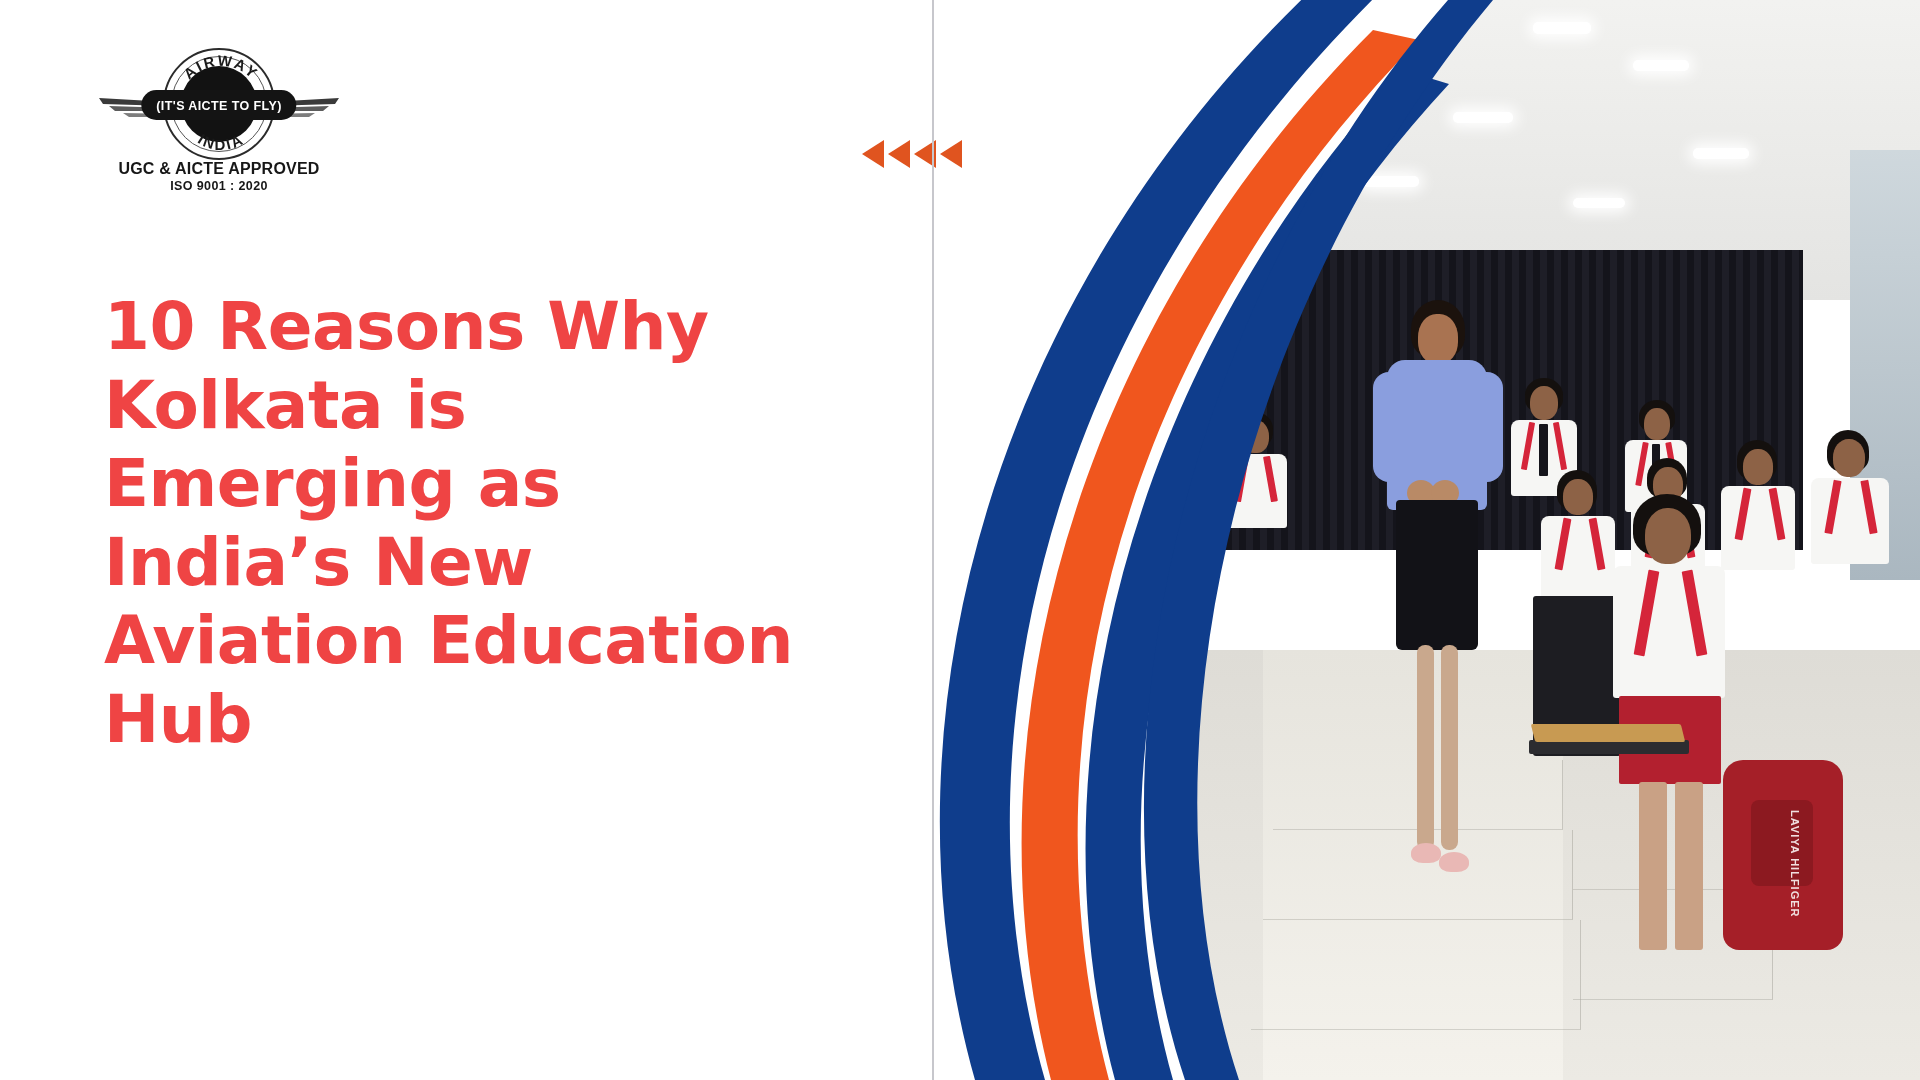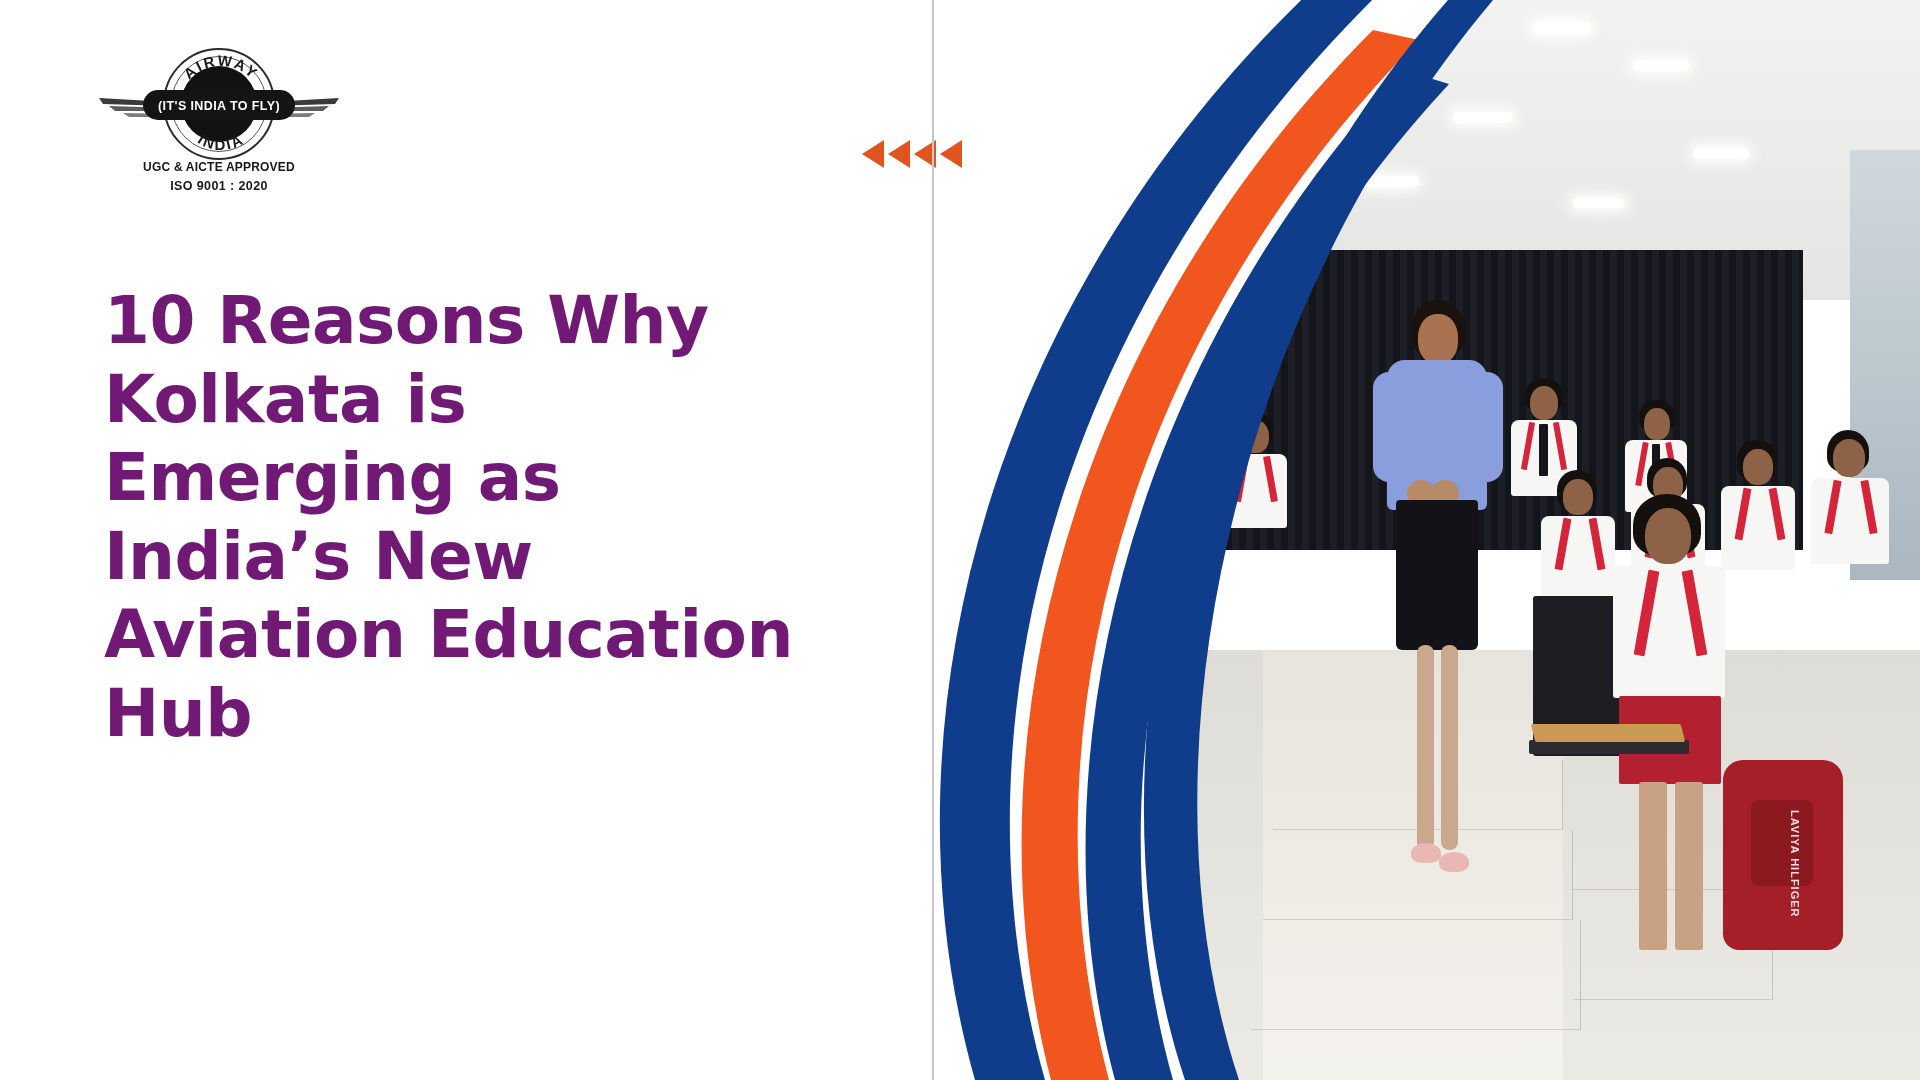--- a/index.html
+++ b/index.html
@@ -80,31 +80,31 @@
   .ribbon span {
     color:#ffffff; font-size:12.5px; font-weight:bold;
     letter-spacing:.4px;
     font-family:"Liberation Sans", sans-serif;
   }
   .logo-sub1, .logo-sub2 {
     position:absolute; left:0; width:230px;
     text-align:center; color:#171717;
   }
   .logo-sub1 {
-    top:112px; font-size:12px; font-weight:bold; letter-spacing:.2px;
+    top:112px; font-size:16px; font-weight:bold; letter-spacing:.2px;
   }
   .logo-sub2 {
     top:131px; font-size:12.5px; font-weight:bold; letter-spacing:.4px;
   }
 
   
   .headline {
-    position:absolute; left:104px; top:282px;
+    position:absolute; left:104px; top:288px;
     width:700px;
-    color:#701a75;
+    color:#ef4444;
     font-size:66px;
     font-weight:bold;
     line-height:1.19;
     letter-spacing:-.5px;
     font-family:"DejaVu Sans", sans-serif;
   }
 
   
   .arrow-group {
     position:absolute; left:862px; top:140px;
@@ -259,21 +259,21 @@
             <text>
               <textPath href="#arcTop" startOffset="50%" text-anchor="middle">AIRWAY</textPath>
             </text>
             <text>
               <textPath href="#arcBot" startOffset="50%" text-anchor="middle">INDIA</textPath>
             </text>
           </svg>
         </div>
 
         <div class="ribbon">
-          <span>(IT'S INDIA TO FLY)</span>
+          <span>(IT'S AICTE TO FLY)</span>
         </div>
       </div>
 
       <div class="logo-sub1">UGC &amp; AICTE APPROVED</div>
       <div class="logo-sub2">ISO 9001 : 2020</div>
     </div>
 
     <h1 class="headline">10 Reasons Why Kolkata is Emerging as India’s New Aviation Education Hub</h1>
 
     <div class="arrow-group">

